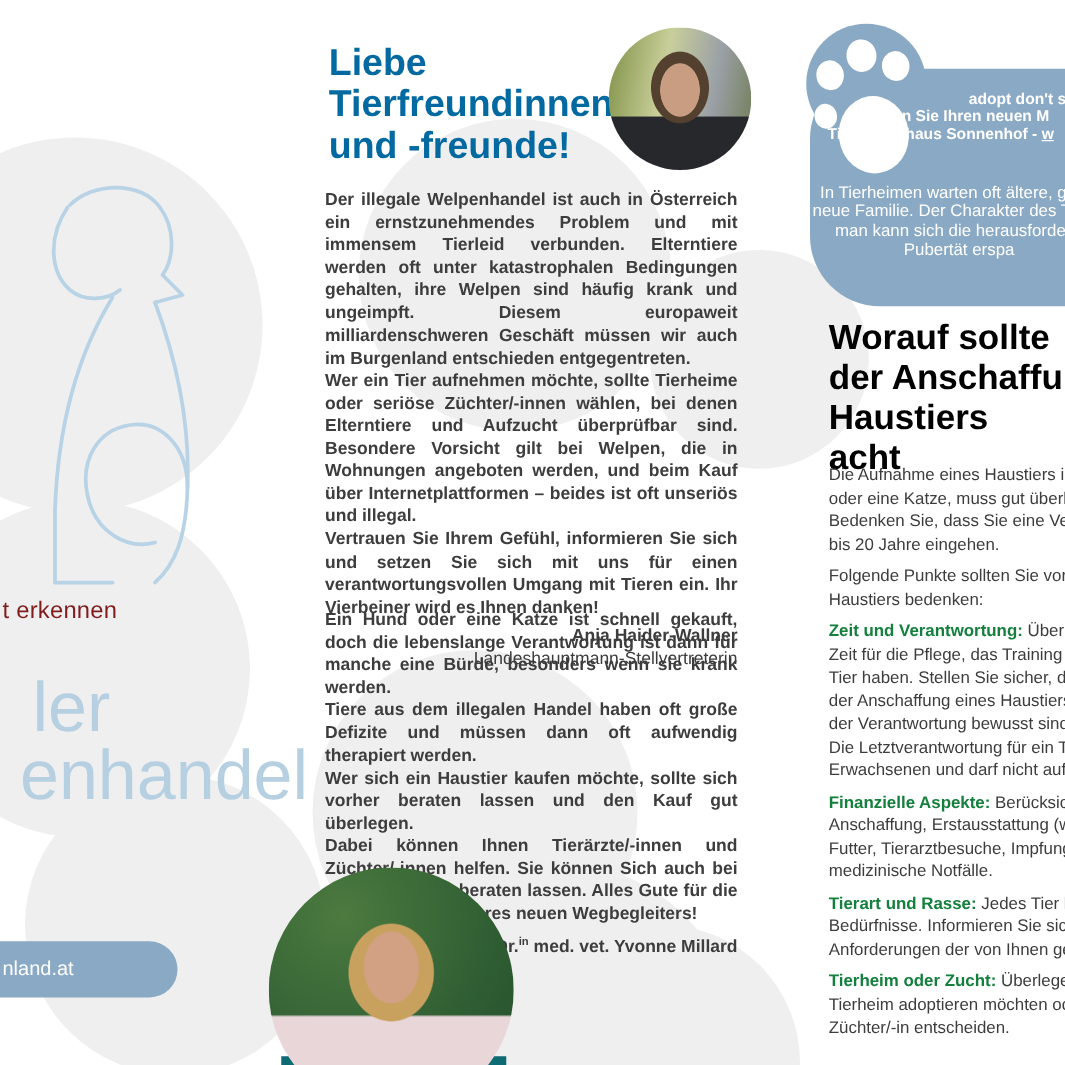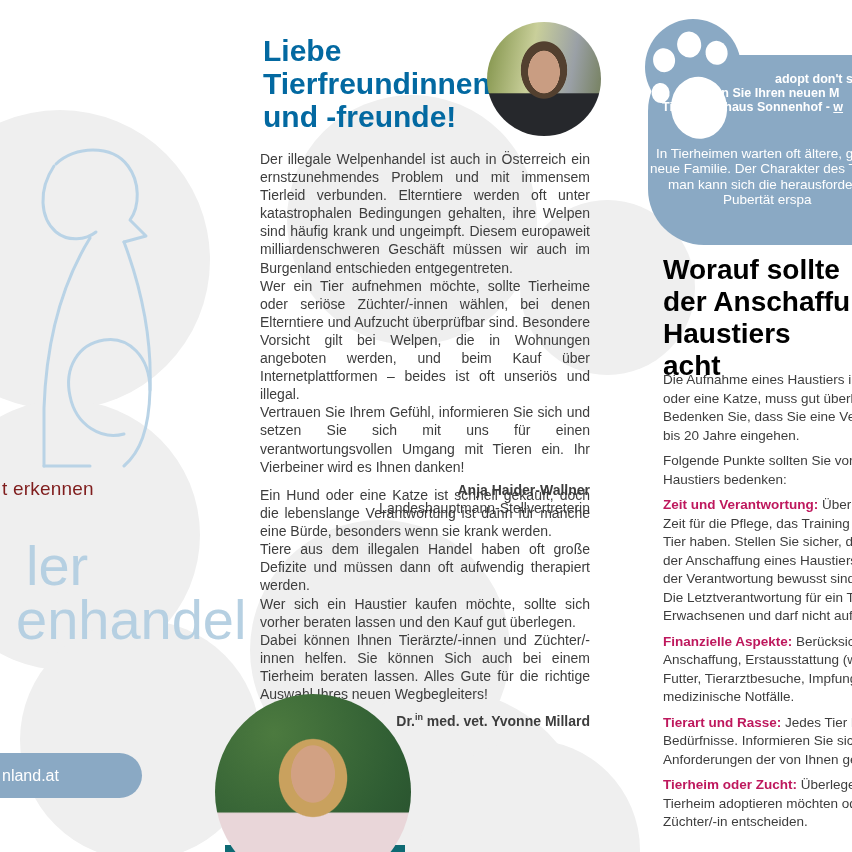--- a/index.html
+++ b/index.html
@@ -24,21 +24,21 @@
       radial-gradient(ellipse 38px 47px at 57px 48px,#53402f 60%,rgba(0,0,0,0) 62%),
       linear-gradient(to bottom,rgba(0,0,0,0) 62%,#26282c 63%),
       linear-gradient(100deg,#7d8f45,#c9cf9a 38%,#9aa0a6 70%,#6f7b52);}
   .photo-yvonne{left:215px;top:694px;width:196px;height:196px;z-index:4;
     background:
       radial-gradient(ellipse 36px 47px at 98px 80px,#d2a183 60%,rgba(0,0,0,0) 62%),
       radial-gradient(ellipse 56px 64px at 98px 84px,#c9a15e 60%,rgba(0,0,0,0) 62%),
       linear-gradient(to bottom,rgba(0,0,0,0) 60%,#e9d6d9 61%),
       radial-gradient(circle at 30% 20%,#4c7a3f,#2f5d33 60%,#24492a);}
   .mid-flow{position:absolute;left:260px;width:330px;font-size:14px;line-height:18.1px;}
-  .mid-flow .para{margin:0;text-align:justify;}
+  .mid-flow .para{margin:0;text-align:justify;font-weight:bold;}
   .flow-1{top:150px;}
   .flow-2{top:486px;}
   .signature{text-align:right;margin-top:5px;}
   .signature .sig-name{font-weight:bold;}
   .signature sup{font-size:9px;font-weight:bold;}
   
   .blob-bump{position:absolute;left:645px;top:19px;width:96px;height:96px;border-radius:50%;background:#8aa9c4;}
   .blob-main{position:absolute;left:648px;top:55px;width:240px;height:190px;
              border-radius:56px 0 0 56px;background:#8aa9c4;}
   .paw{position:absolute;left:650px;top:26px;}
@@ -52,21 +52,21 @@
         font-size:13.5px;line-height:15.5px;}
   .banner-text-lines div:nth-child(1){left:656px;top:146px;}
   .banner-text-lines div:nth-child(2){left:650px;top:161px;}
   .banner-text-lines div:nth-child(3){left:668px;top:177px;}
   .banner-text-lines div:nth-child(4){left:723px;top:192px;}
   .right-heading{position:absolute;left:663px;top:254px;font-size:28px;font-weight:bold;
                  color:#000000;line-height:32px;white-space:pre-line;}
   .right-lines{position:absolute;left:663px;top:371px;font-size:13.5px;line-height:18.5px;}
   .right-lines div{white-space:nowrap;}
   .right-lines div.gap{margin-top:7px;}
-  .right-lines .lead{color:#be185d;font-weight:bold;}
+  .right-lines .lead{color:#15803d;font-weight:bold;}
 </style>
 </head>
 <body>
 
 <div class="page">
 
   <div class="gray-circle" style="left:-90px;top:110px;width:300px;height:300px;"></div>
   <div class="gray-circle" style="left:-70px;top:400px;width:270px;height:270px;"></div>
   <div class="gray-circle" style="left:20px;top:620px;width:240px;height:240px;"></div>
   <div class="gray-circle" style="left:287px;top:95px;width:250px;height:250px;"></div>

